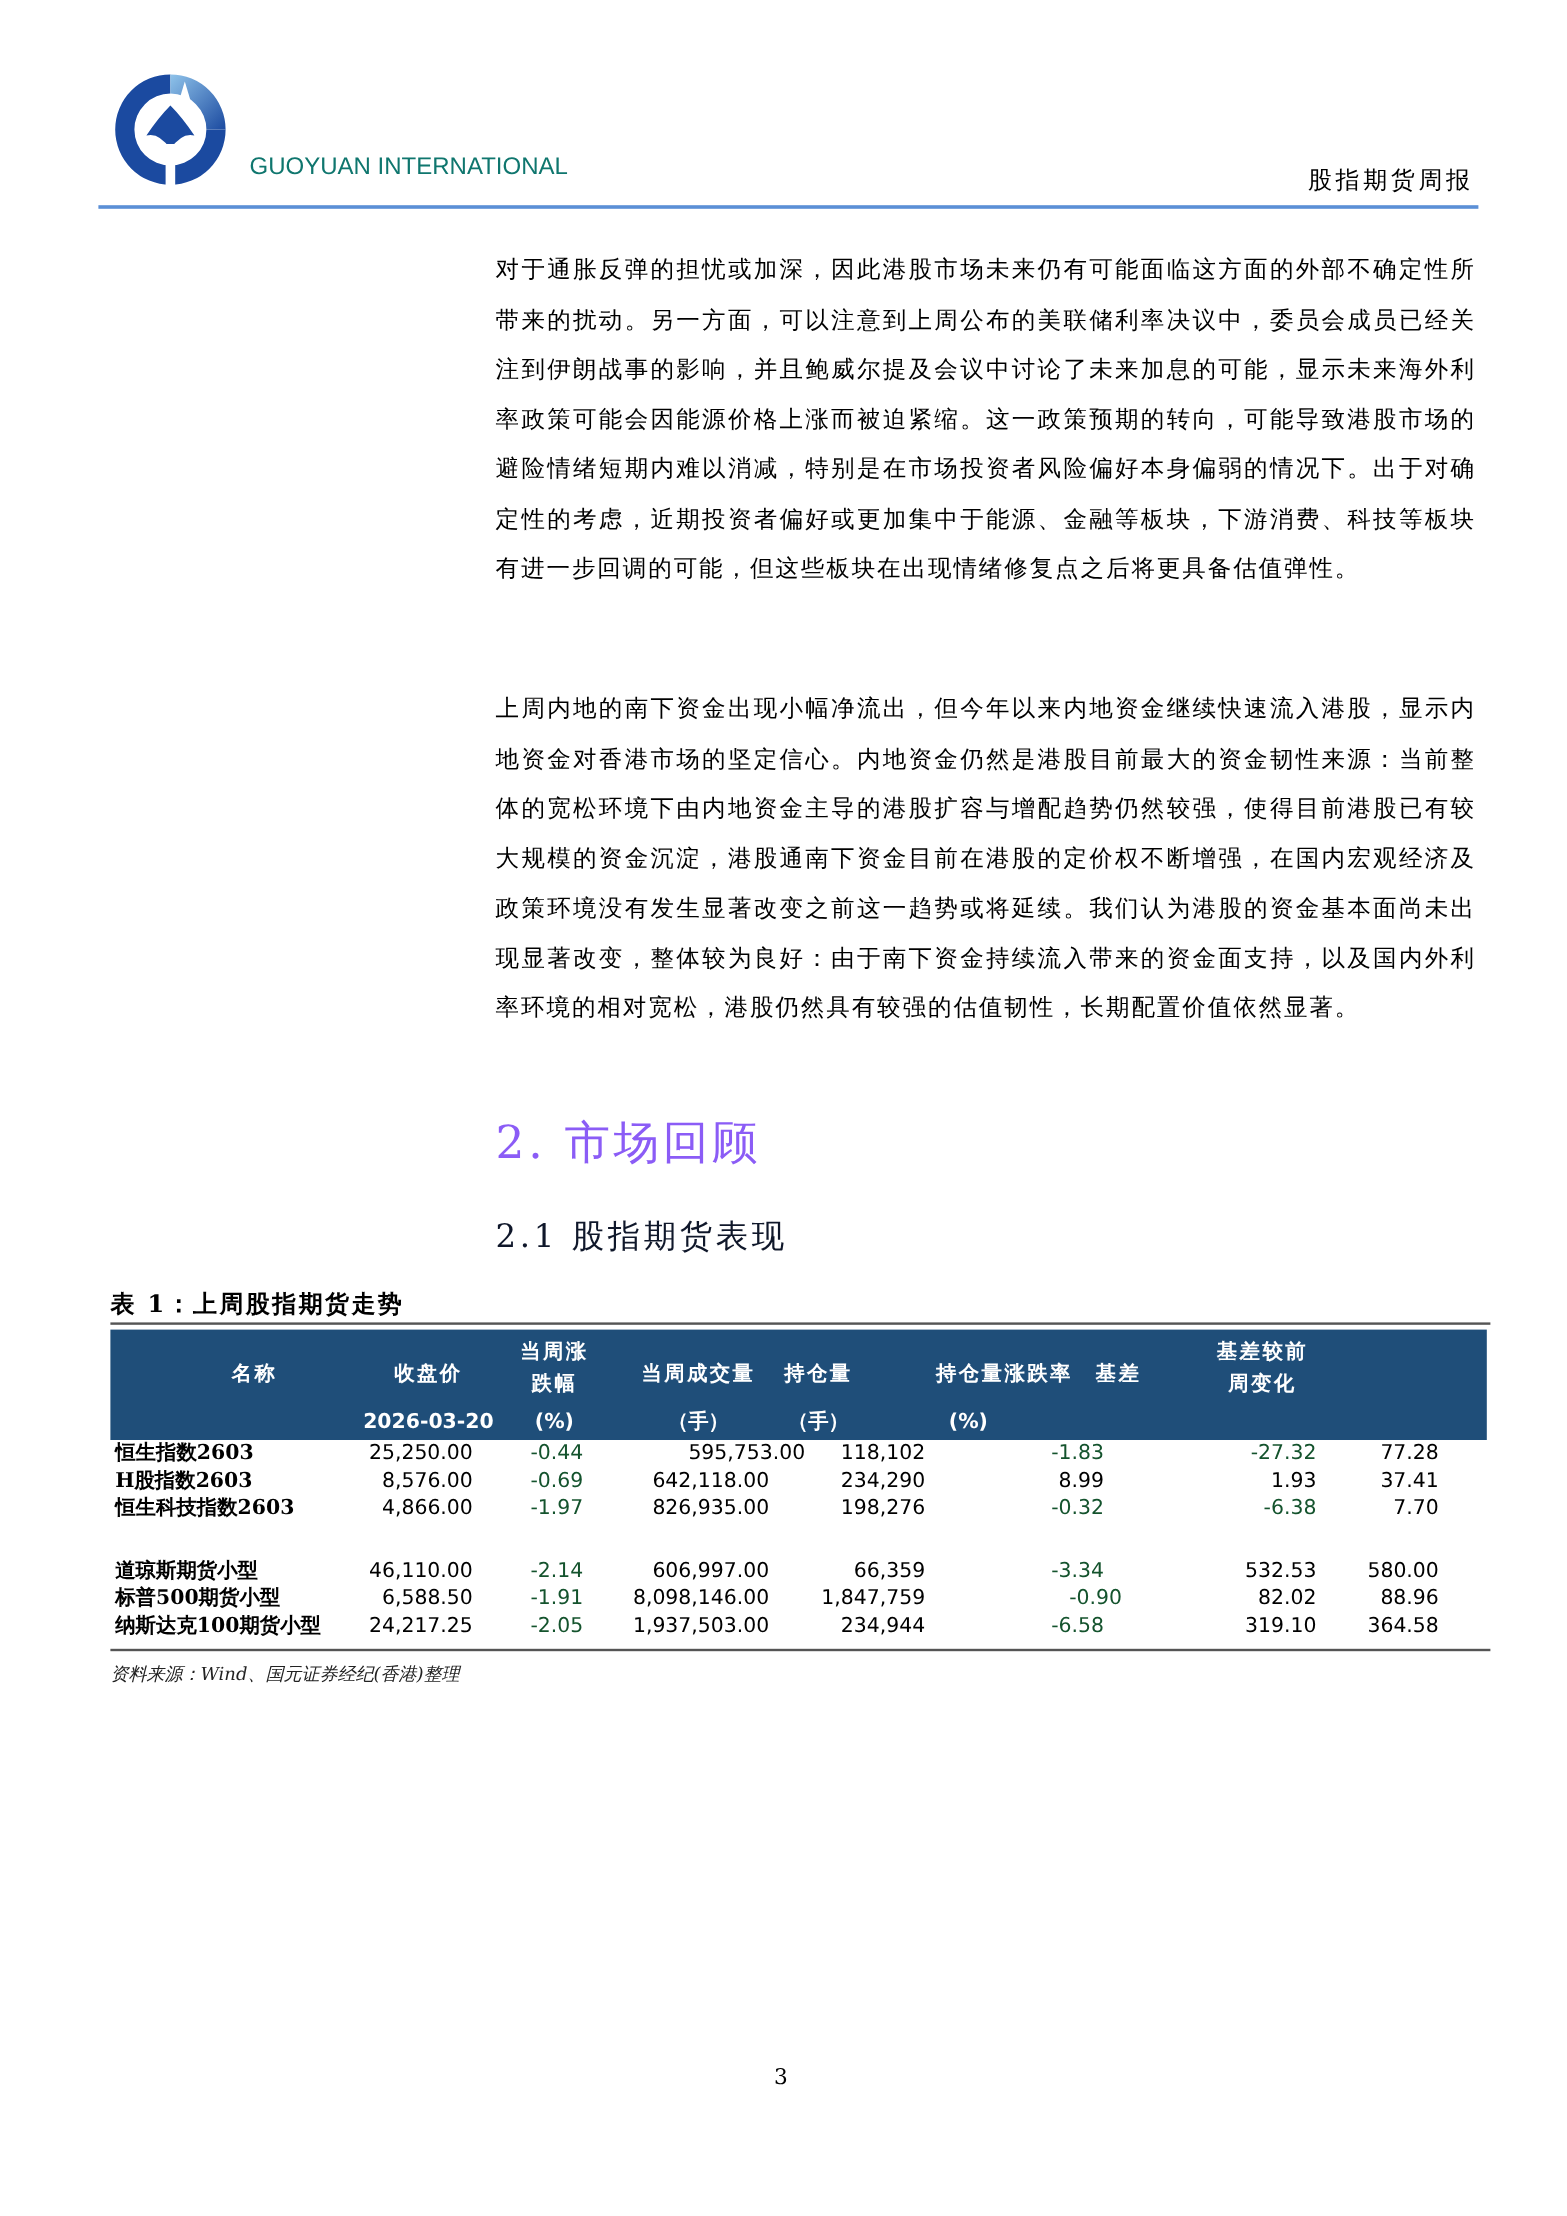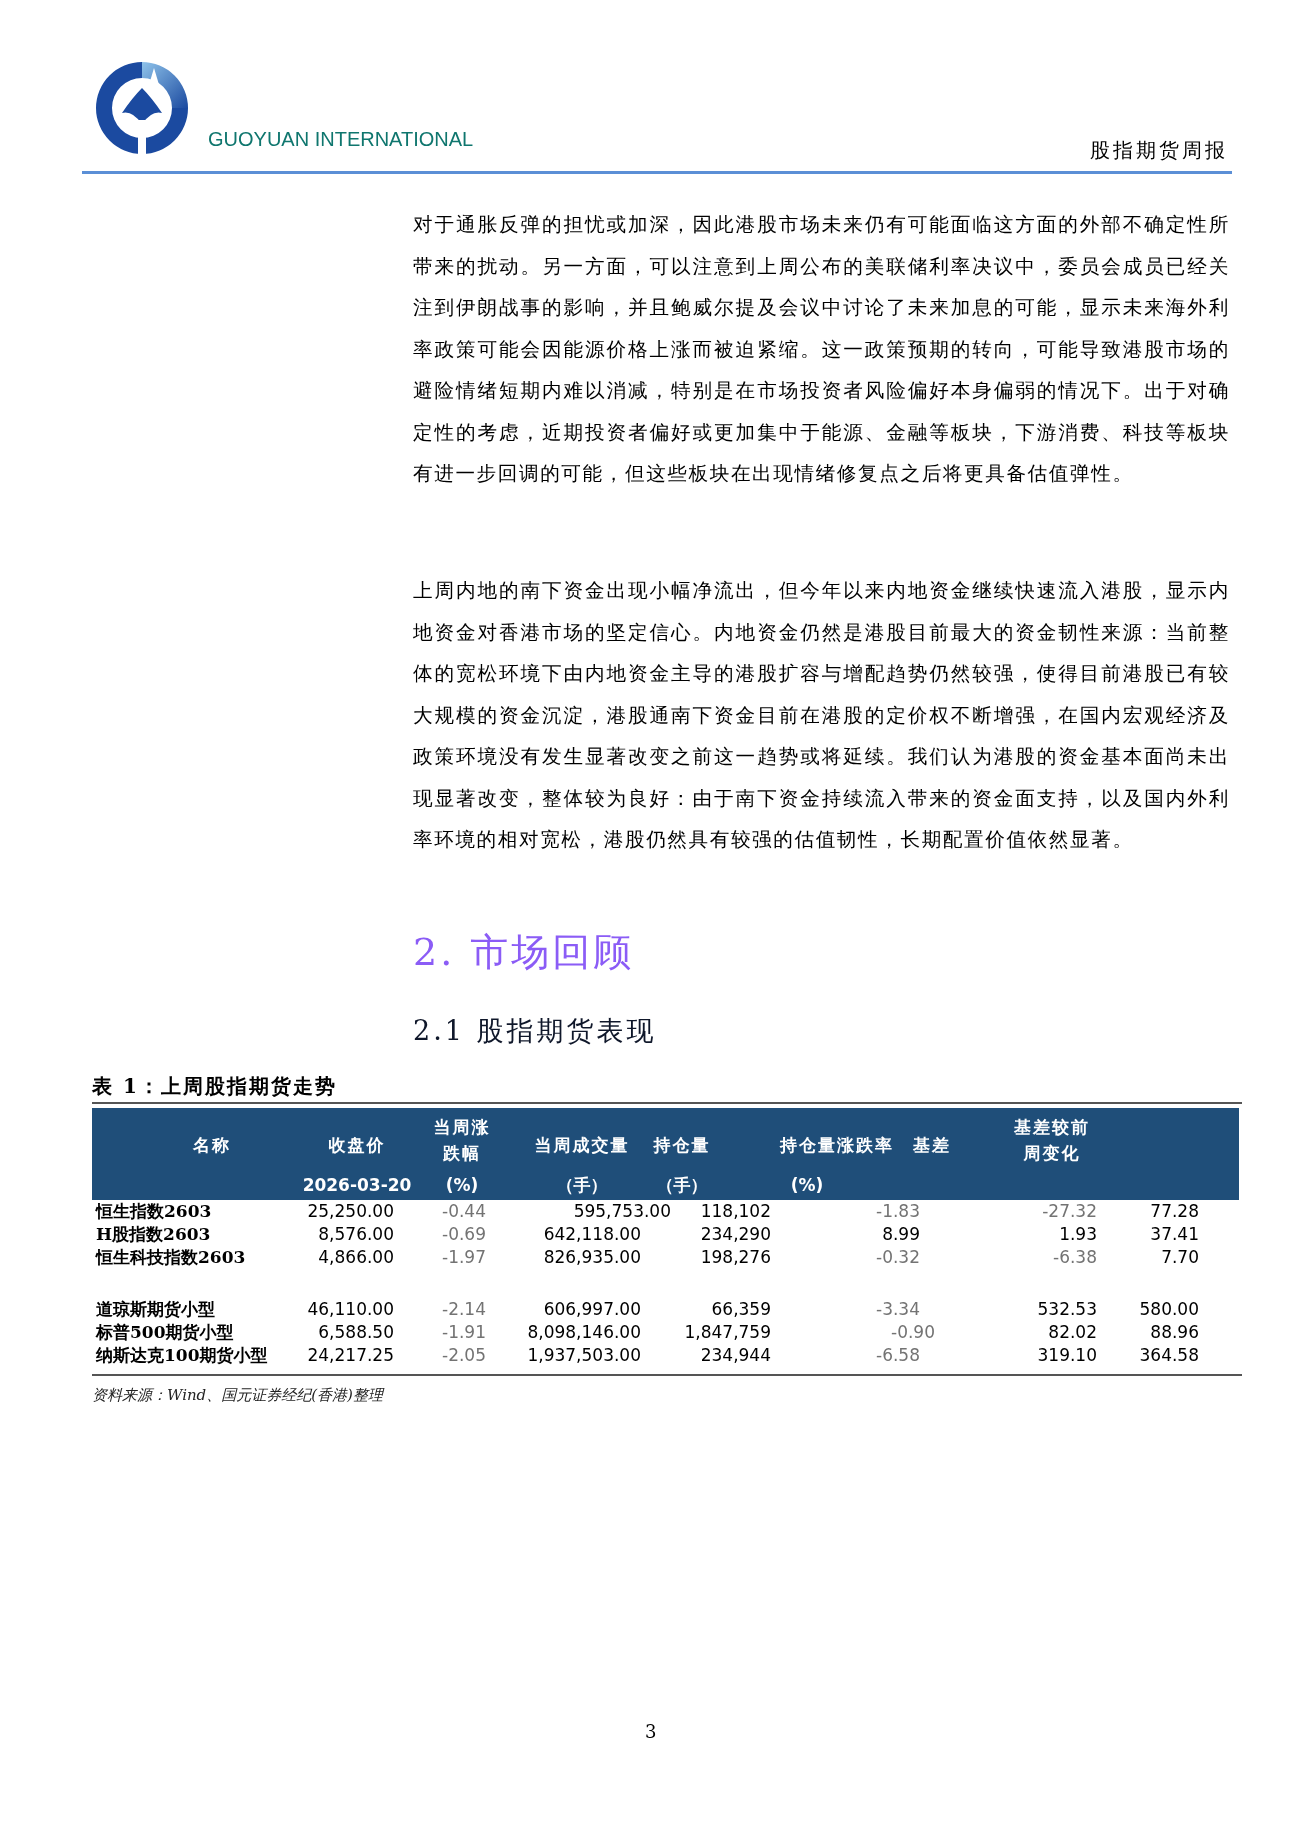--- a/index.html
+++ b/index.html
@@ -33,21 +33,21 @@
   .table-head { position: absolute; left: 92px; top: 1108px; width: 1147px; height: 92px; background: #1f4e79; color: #fff; }
   .th { position: absolute; font-size: 17px; font-weight: bold; text-align: center; letter-spacing: 2px; line-height: 26px; }
   .th-unit { position: absolute; font-size: 17px; font-weight: bold; text-align: center; top: 66px; line-height: 22px;
              font-family: "DejaVu Sans", sans-serif; }
 
   .rows { position: absolute; left: 92px; top: 1200px; width: 1147px; }
   .row { position: absolute; left: 0; width: 1147px; height: 22px; font-size: 17px; line-height: 22px; }
   .cell { position: absolute; top: 0; white-space: nowrap; font-family: "DejaVu Sans", sans-serif; }
   .cell.name { left: 4px; font-weight: bold; font-family: "DejaVu Serif", serif; }
   .cell.num { text-align: right; }
-  .neg { color: #737373; }
+  .neg { color: #14532d; }
 
   .table-bottom-rule { position: absolute; left: 92px; top: 1374px; width: 1150px; height: 2px; background: #555; }
   .source { position: absolute; left: 92px; top: 1384px; font-size: 15px; font-style: italic; line-height: 22px; color: #222; }
 
   .page-number { position: absolute; left: 645px; top: 1720px; font-size: 18px; line-height: 24px; }
 </style>
 </head>
 <body>
 
 <div class="header">

